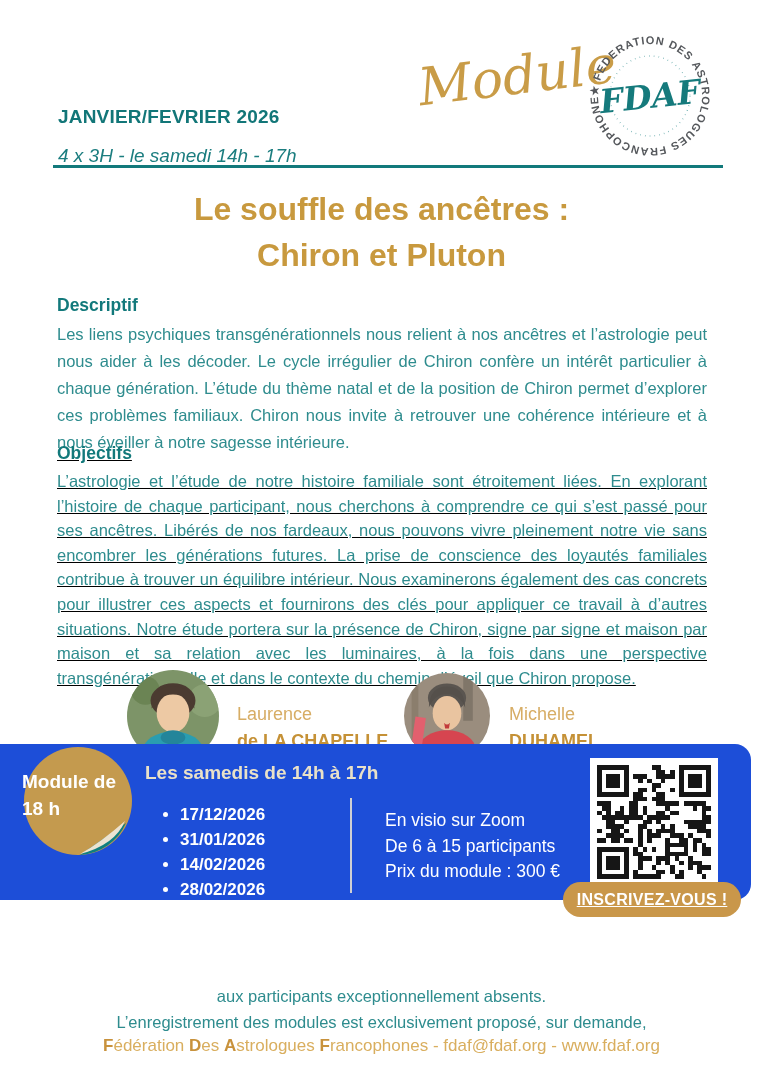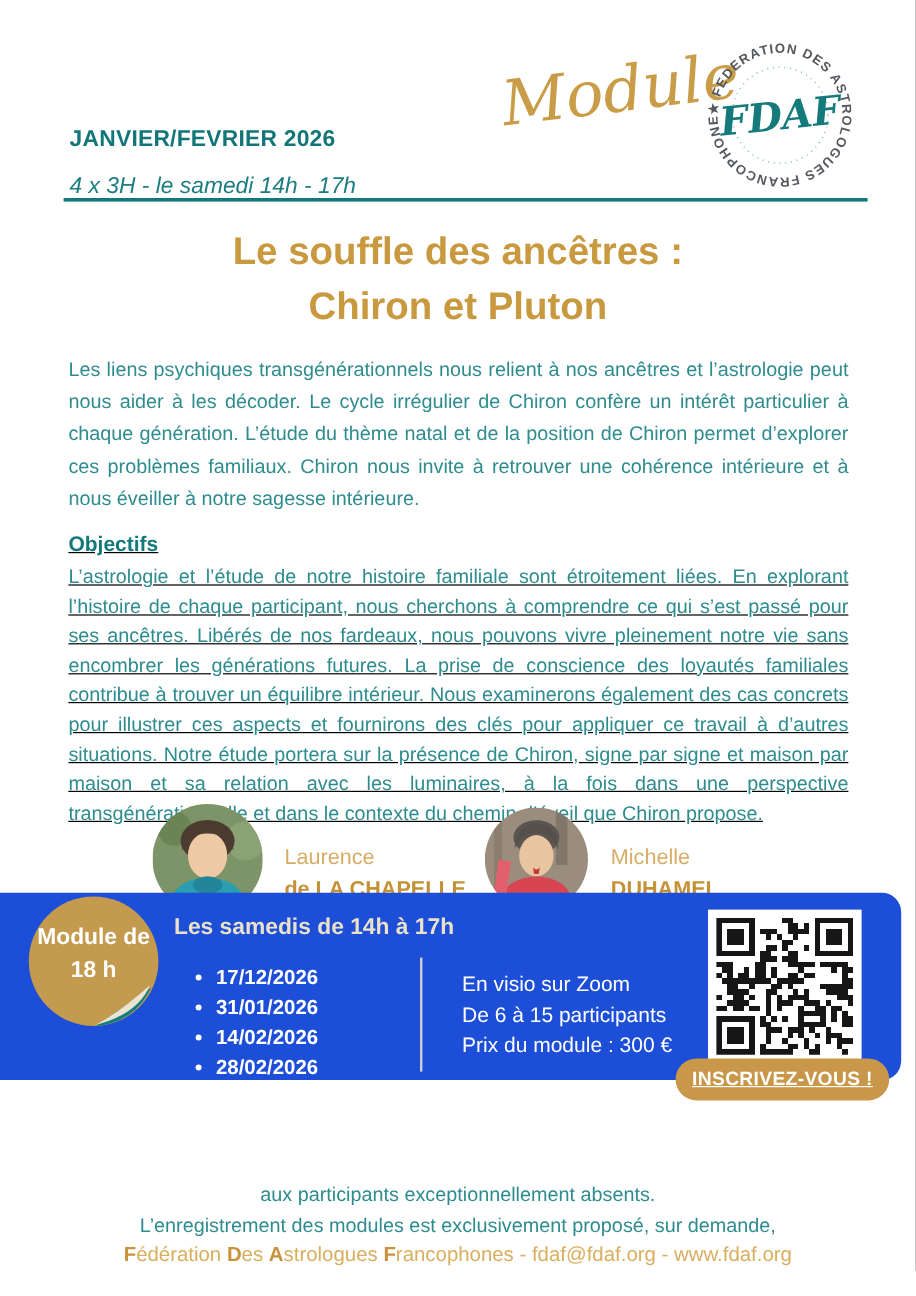--- a/index.html
+++ b/index.html
@@ -40,21 +40,21 @@
   .name-2{left:509px;top:701px;}
   .first-name{color:#d7ad65;}
   .last-name{color:#c59136;font-weight:bold;}
   
   .banner{
     position:absolute;left:0;top:744px;width:751px;height:156px;
     background:#1d4ed8;border-radius:0 16px 16px 0;
   }
   .badge{position:absolute;left:22px;top:745px;width:112px;height:112px;}
   .badge-text{
-    position:absolute;left:22px;top:768px;width:112px;text-align:center;
+    position:absolute;left:22px;top:768px;width:112px;text-align:left;
     font-size:19px;font-weight:bold;color:#ffffff;line-height:27px;
   }
   .banner-heading{
     position:absolute;left:145px;top:18px;
     font-size:19px;font-weight:bold;color:#e9e1c8;
   }
   .date-list{
     position:absolute;left:163px;top:58px;margin:0;padding-left:17px;
     color:#ffffff;font-size:17px;font-weight:bold;line-height:25px;
   }
@@ -111,20 +111,21 @@
   </div>
 
   <hr class="divider">
 
   <h1 class="main-title">
     <span>Le souffle des ancêtres :</span><br>
     <span>Chiron et Pluton</span>
   </h1>
 
   <div class="section sec-desc">
+    <h3>Descriptif</h3>
     <p>Les liens psychiques transgénérationnels nous relient à nos ancêtres et l’astrologie peut nous aider à les décoder. Le cycle irrégulier de Chiron confère un intérêt particulier à chaque génération. L’étude du thème natal et de la position de Chiron permet d’explorer ces problèmes familiaux. Chiron nous invite à retrouver une cohérence intérieure et à nous éveiller à notre sagesse intérieure.</p>
   </div>
 
   <div class="section sec-obj">
     <h3>Objectifs</h3>
     <p>L’astrologie et l’étude de notre histoire familiale sont étroitement liées. En explorant l’histoire de chaque participant, nous cherchons à comprendre ce qui s’est passé pour ses ancêtres. Libérés de nos fardeaux, nous pouvons vivre pleinement notre vie sans encombrer les générations futures. La prise de conscience des loyautés familiales contribue à trouver un équilibre intérieur. Nous examinerons également des cas concrets pour illustrer ces aspects et fournirons des clés pour appliquer ce travail à d’autres situations. Notre étude portera sur la présence de Chiron, signe par signe et maison par maison et sa relation avec les luminaires, à la fois dans une perspective transgénérationnelle et dans le contexte du chemin d’éveil que Chiron propose.</p>
   </div>
 
   <div class="presenter-photo photo-1">
     <svg viewBox="0 0 90 90" width="100%" height="100%">

